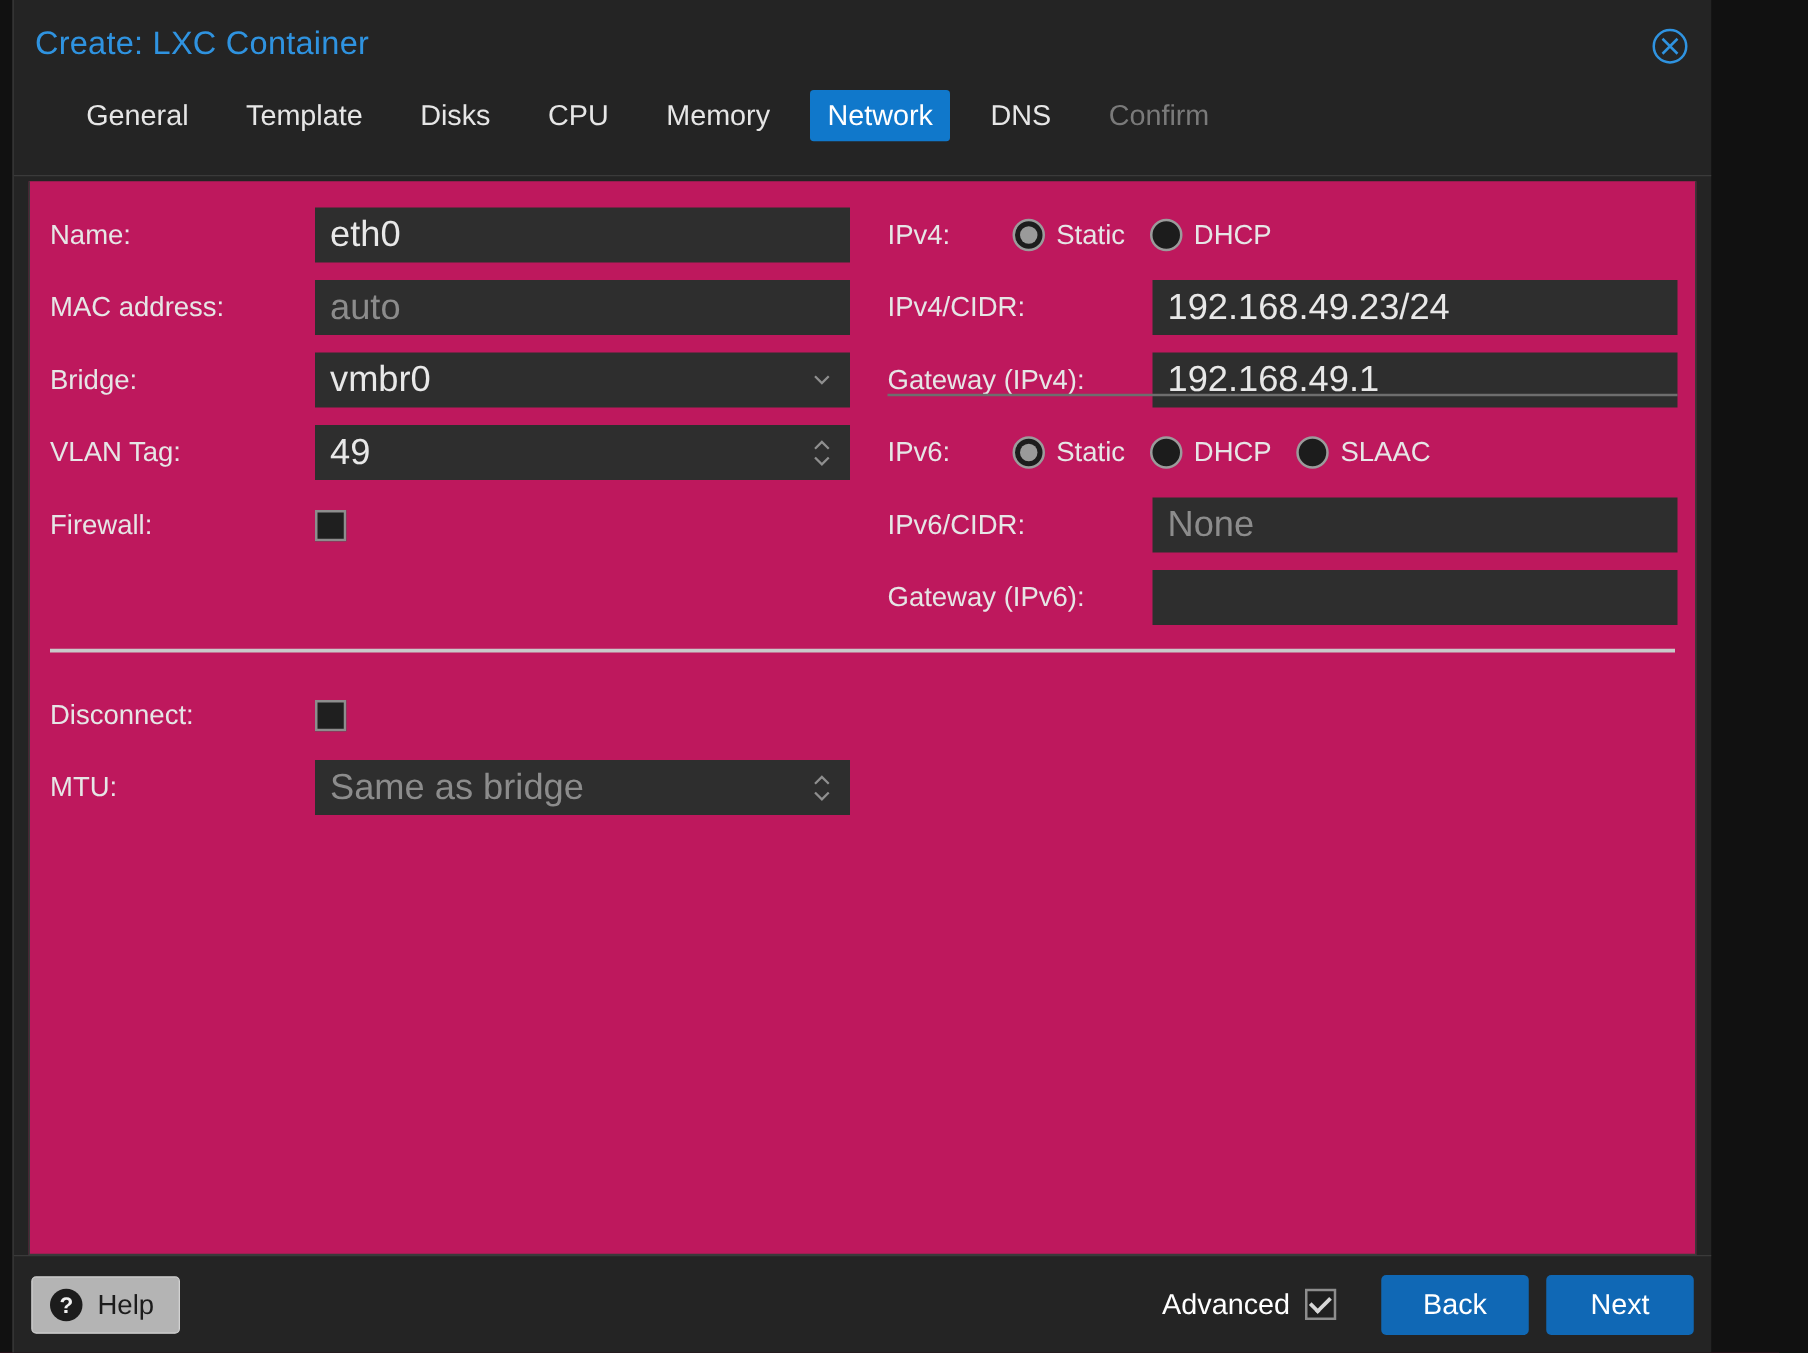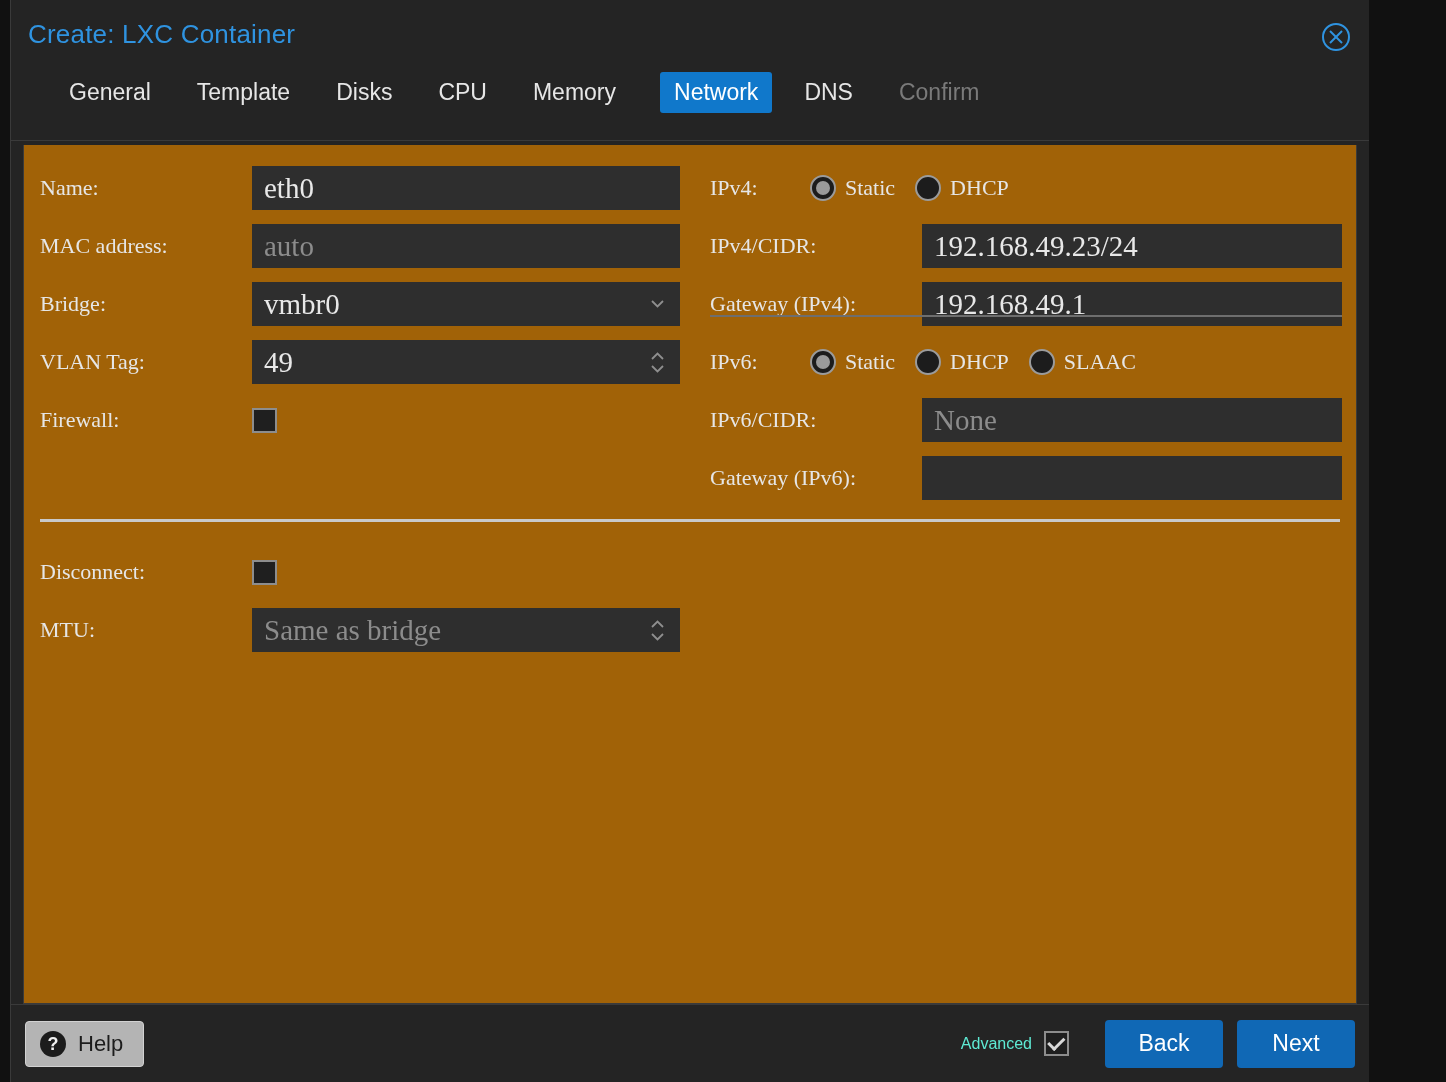--- a/index.html
+++ b/index.html
@@ -51,33 +51,32 @@
   .tab {
     font-size: 23px;
     color: #e6e6e6;
     padding: 7px 14px 8px 14px;
     margin-right: 18px;
     border-radius: 3px;
     cursor: pointer;
     white-space: nowrap;
     line-height: 1.15;
   }
-  .tab.active { background: #1078cb; color: #ffffff; margin-left: 12px; }
+  .tab.active { background: #1078cb; color: #ffffff; }
   .tab.disabled { color: #7a7a7a; cursor: default; }
 
   
   .dlg-body {
     flex: 1 1 auto;
     position: relative;
     margin: 4px 12px 0 12px;
     border: 1px solid #3a3a3a;
     border-top: none;
-    background: #a16207;
+    background: #be185d;
     overflow: hidden;
-    font-family: Liberation Serif, serif;
   }
   .cols {
     display: flex;
     width: 100%;
   }
   .col {
     width: 50%;
     padding-top: 14px;
     position: relative;
   }
@@ -217,21 +216,21 @@
     font-size: 18px; font-weight: bold;
     display: inline-flex; align-items: center; justify-content: center;
     margin-right: 12px;
     line-height: 1;
   }
   .footer-right {
     margin-left: auto;
     display: flex; align-items: center;
   }
   .adv-label {
-    font-size: 16px; color: #5eead4;
+    font-size: 23px; color: #ffffff;
     margin-right: 12px;
   }
   .adv-box { margin-right: 22px; }
   .btn-primary {
     background: #1068b5;
     color: #ffffff;
     font-size: 23px;
     border: none;
     border-radius: 4px;
     height: 48px;

